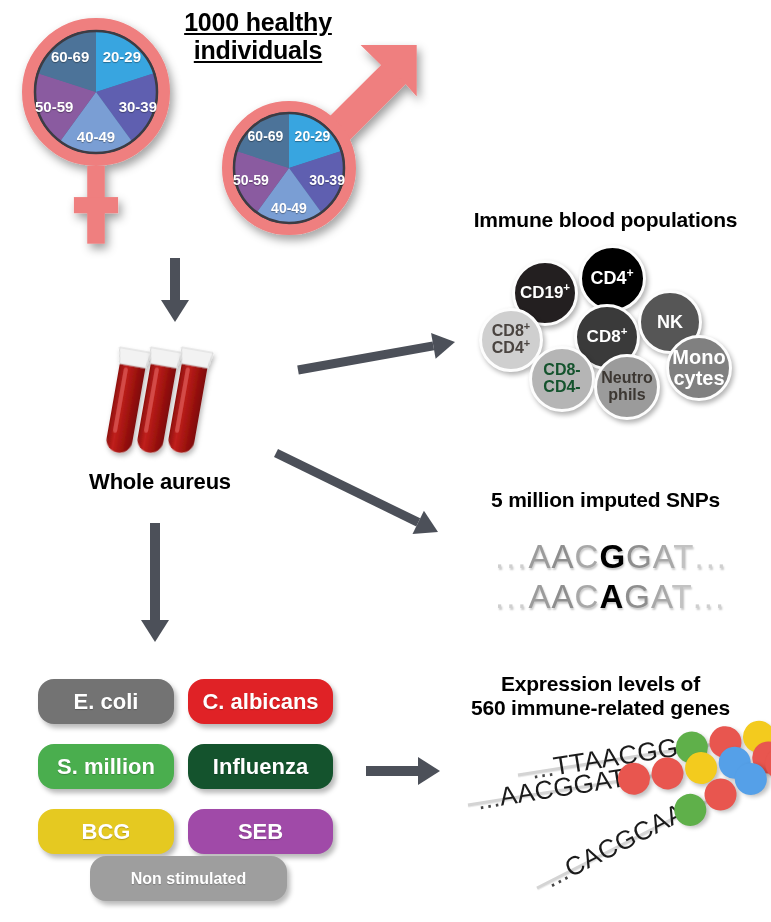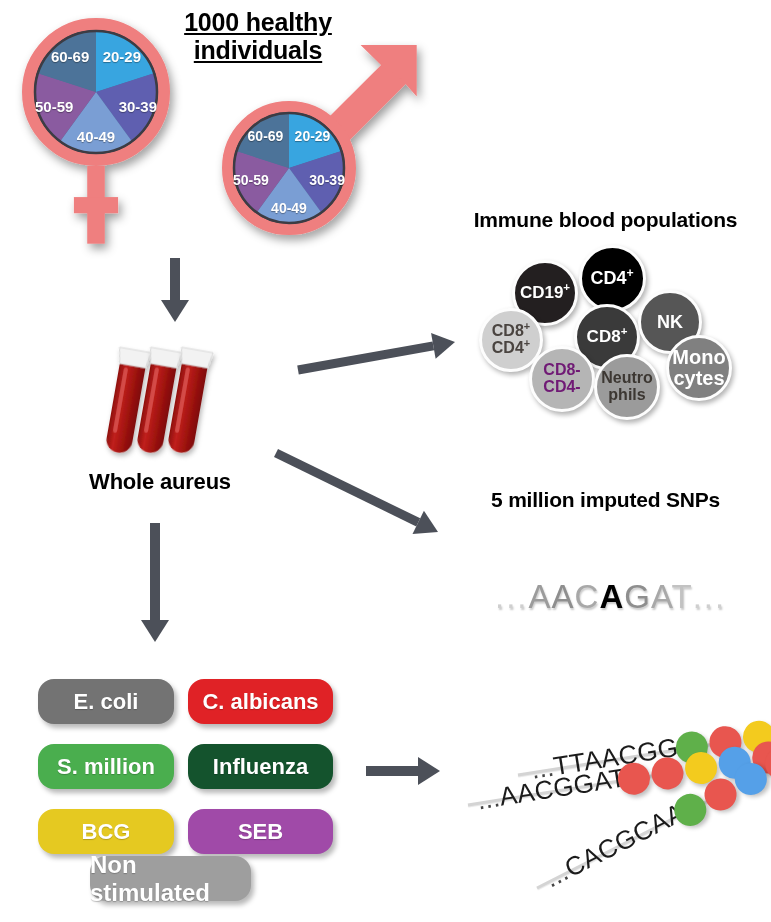--- a/index.html
+++ b/index.html
@@ -130,20 +130,22 @@
   }
 </style>
 </head>
 <body>
 
 <div id="figure">
     <div class="heading" style="left: 168px; top: 8px; width: 180px; font-size: 25px; text-decoration: underline;">1000 healthy
 individuals</div>
     <div class="heading" style="left: 440px; top: 208px; width: 331px; font-size: 21px;">Immune blood populations</div>
     <div class="heading" style="left: 440px; top: 488px; width: 331px; font-size: 21px;">5 million imputed SNPs</div>
+    <div class="heading" style="left: 430px; top: 672px; width: 341px; font-size: 21px;">Expression levels of
+560 immune-related genes</div>
     <div class="heading" style="left: 60px; top: 470px; width: 200px; font-size: 22px;">Whole aureus</div>
     <div class="gender-wrap" style="left: 8px; top: 10px; width: 190px; height: 235px;">
       <svg width="190" height="235" viewBox="0 0 190 235">
         <defs>
           <filter id="sh-female" x="-30%" y="-30%" width="180%" height="180%">
             <feDropShadow dx="3" dy="5" stdDeviation="5" flood-color="#000" flood-opacity="0.38"></feDropShadow>
           </filter>
         </defs>
         <g filter="url(#sh-female)">
           <rect x="79.225" y="156" width="17.55" height="77.7" fill="#ef7f7f"></rect>
@@ -236,43 +238,44 @@
           <path d="M 4 14 L 4 92 A 13 13 0 0 0 30 92 L 30 14 Z" fill="url(#bg1)"></path>
           <rect x="9" y="20" width="4" height="66" rx="2" fill="#e8706c" opacity="0.55"></rect>
           <path d="M 1 1 L 33 1 L 30 17 L 4 17 Z" fill="#f2f2f2" stroke="#d9d9d9" stroke-width="1"></path>
         </g>
       </svg></div>
     <div class="cell-circle" style="left: 512px; top: 260px; width: 66px; height: 66px; background: rgb(35, 31, 32); color: rgb(255, 255, 255); font-size: 17px; z-index: 10;"><span>CD19<sup>+</sup></span></div>
     <div class="cell-circle" style="left: 578.5px; top: 244.5px; width: 67px; height: 67px; background: rgb(0, 0, 0); color: rgb(255, 255, 255); font-size: 18px; z-index: 11;"><span>CD4<sup>+</sup></span></div>
     <div class="cell-circle" style="left: 479px; top: 308px; width: 64px; height: 64px; background: rgb(207, 207, 207); color: rgb(74, 68, 64); font-size: 16px; z-index: 12;"><span>CD8<sup>+</sup><br>CD4<sup>+</sup></span></div>
     <div class="cell-circle" style="left: 574px; top: 304px; width: 66px; height: 66px; background: rgb(58, 58, 58); color: rgb(255, 255, 255); font-size: 17px; z-index: 13;"><span>CD8<sup>+</sup></span></div>
     <div class="cell-circle" style="left: 638px; top: 290px; width: 64px; height: 64px; background: rgb(86, 86, 86); color: rgb(255, 255, 255); font-size: 18px; z-index: 14;"><span>NK</span></div>
-    <div class="cell-circle" style="left: 529px; top: 346px; width: 66px; height: 66px; background: rgb(181, 181, 181); color: #701a75; font-size: 16px; z-index: 15; text-align: right;"><span>CD8-<br>CD4-</span></div>
+    <div class="cell-circle" style="left: 529px; top: 346px; width: 66px; height: 66px; background: rgb(181, 181, 181); color: #14532d; font-size: 16px; z-index: 15; text-align: right;"><span>CD8-<br>CD4-</span></div>
     <div class="cell-circle" style="left: 594px; top: 354px; width: 66px; height: 66px; background: rgb(155, 155, 155); color: rgb(60, 55, 50); font-size: 16px; z-index: 16;"><span>Neutro<br>phils</span></div>
     <div class="cell-circle" style="left: 666px; top: 335px; width: 66px; height: 66px; background: rgb(128, 128, 128); color: #ffffff; font-size: 20px; z-index: 17;"><span>Mono<br>cytes</span></div>
+    <div class="snp-row" style="left: 495px; top: 538px;"><span class="dots">...</span><span class="g1">A</span><span class="g2">A</span><span class="g3">C</span><span class="hit">G</span><span class="g2">G</span><span class="g3">A</span><span class="g4">T</span><span class="dots">...</span></div>
     <div class="snp-row" style="left: 495px; top: 578px;"><span class="dots">...</span><span class="g1">A</span><span class="g2">A</span><span class="g3">C</span><span class="hit">A</span><span class="g2">G</span><span class="g3">A</span><span class="g4">T</span><span class="dots">...</span></div>
     <div class="stim-box" style="left: 38px; top: 679px; width: 136px; height: 45px; background: #737373; font-size: 22px;">
       <span>E. coli</span>
     </div>
     <div class="stim-box" style="left: 188px; top: 679px; width: 145px; height: 45px; background: rgb(224, 34, 38); font-size: 22px;">
       <span>C. albicans</span>
     </div>
     <div class="stim-box" style="left: 38px; top: 744px; width: 136px; height: 45px; background: rgb(74, 174, 78); font-size: 22px;">
       <span>S. million</span>
     </div>
     <div class="stim-box" style="left: 188px; top: 744px; width: 145px; height: 45px; background: #14532d; font-size: 22px;">
       <span>Influenza</span>
     </div>
     <div class="stim-box" style="left: 38px; top: 809px; width: 136px; height: 45px; background: rgb(229, 201, 33); font-size: 22px;">
       <span>BCG</span>
     </div>
     <div class="stim-box" style="left: 188px; top: 809px; width: 145px; height: 45px; background: rgb(160, 74, 168); font-size: 22px;">
       <span>SEB</span>
     </div>
-    <div class="stim-box" style="left: 90px; top: 856px; width: 161px; height: 45px; background: rgb(158, 158, 158); font-size: 24px; align-items: center;">
+    <div class="stim-box" style="left: 90px; top: 856px; width: 197px; height: 45px; background: rgb(158, 158, 158); font-size: 16px; align-items: center;">
       <span>Non stimulated</span>
     </div>
     <div class="strand" style="left: 518px; top: 775px; width: 362px; height: 40px; transform: translateY(-50%) rotate(-9deg);">
       <div class="strand-line" style="width: 218px;"></div>
       <div class="strand-text" style="left: 14px;"><span class="lead">...</span>TTAACGG</div>
       <div class="bead" style="left: 176px; width: 32px; height: 32px; background: rgb(95, 176, 74); z-index: 50;"></div>
       <div class="bead" style="left: 210px; width: 32px; height: 32px; background: rgb(232, 86, 79); z-index: 51;"></div>
       <div class="bead" style="left: 244px; width: 32px; height: 32px; background: rgb(243, 203, 30); z-index: 52;"></div>
     </div>
     <div class="strand" style="left: 468px; top: 805px; width: 354px; height: 40px; transform: translateY(-50%) rotate(-9deg);">

